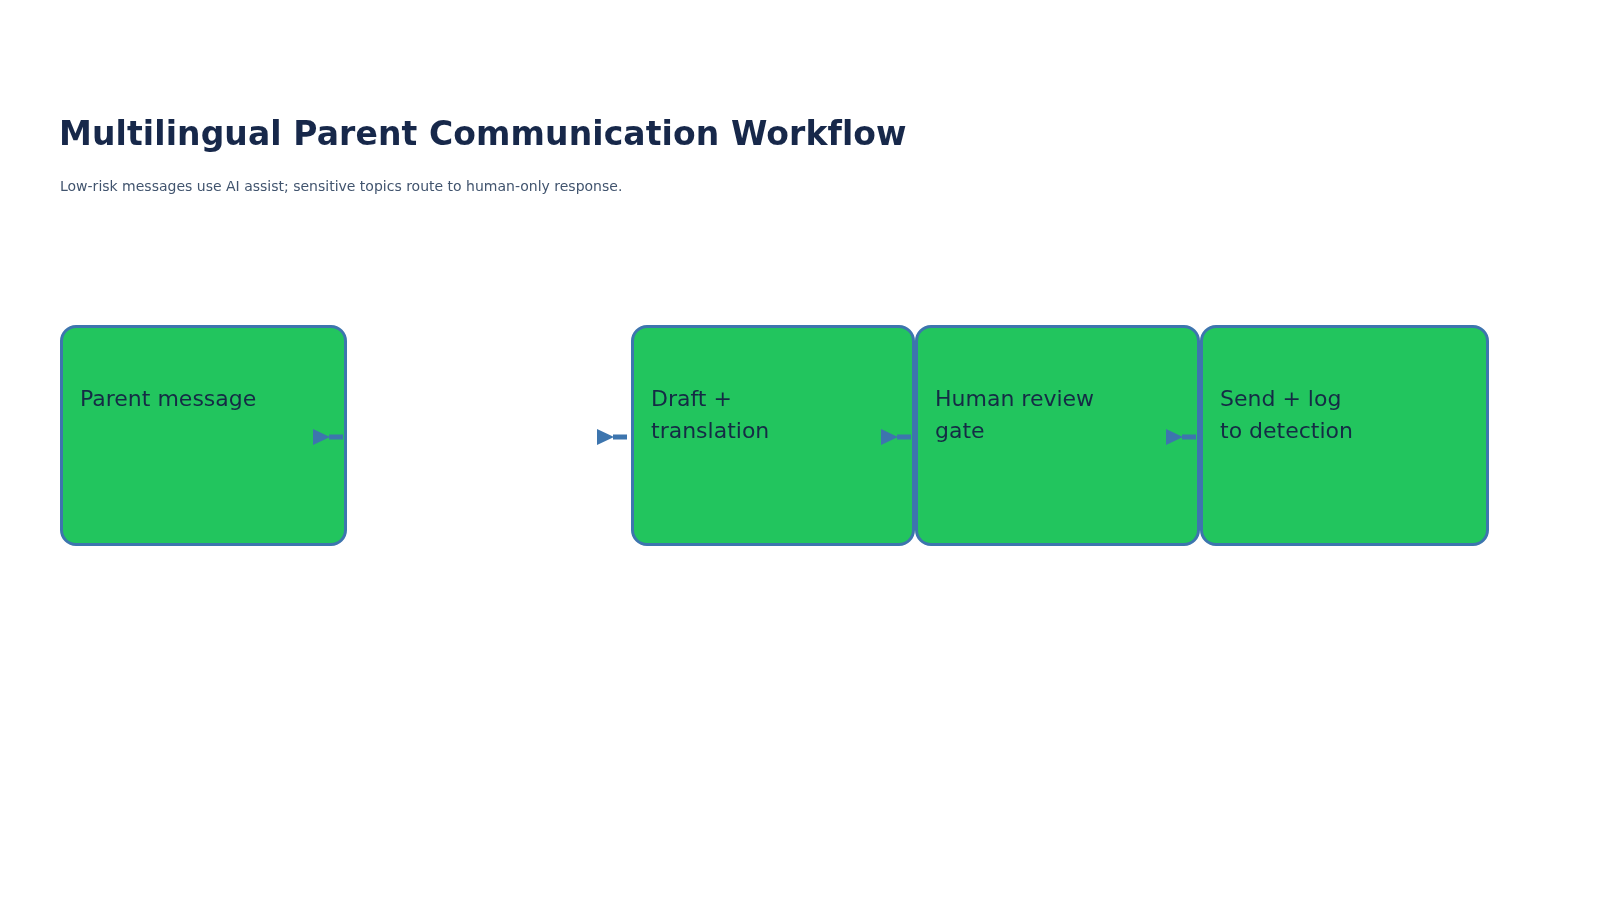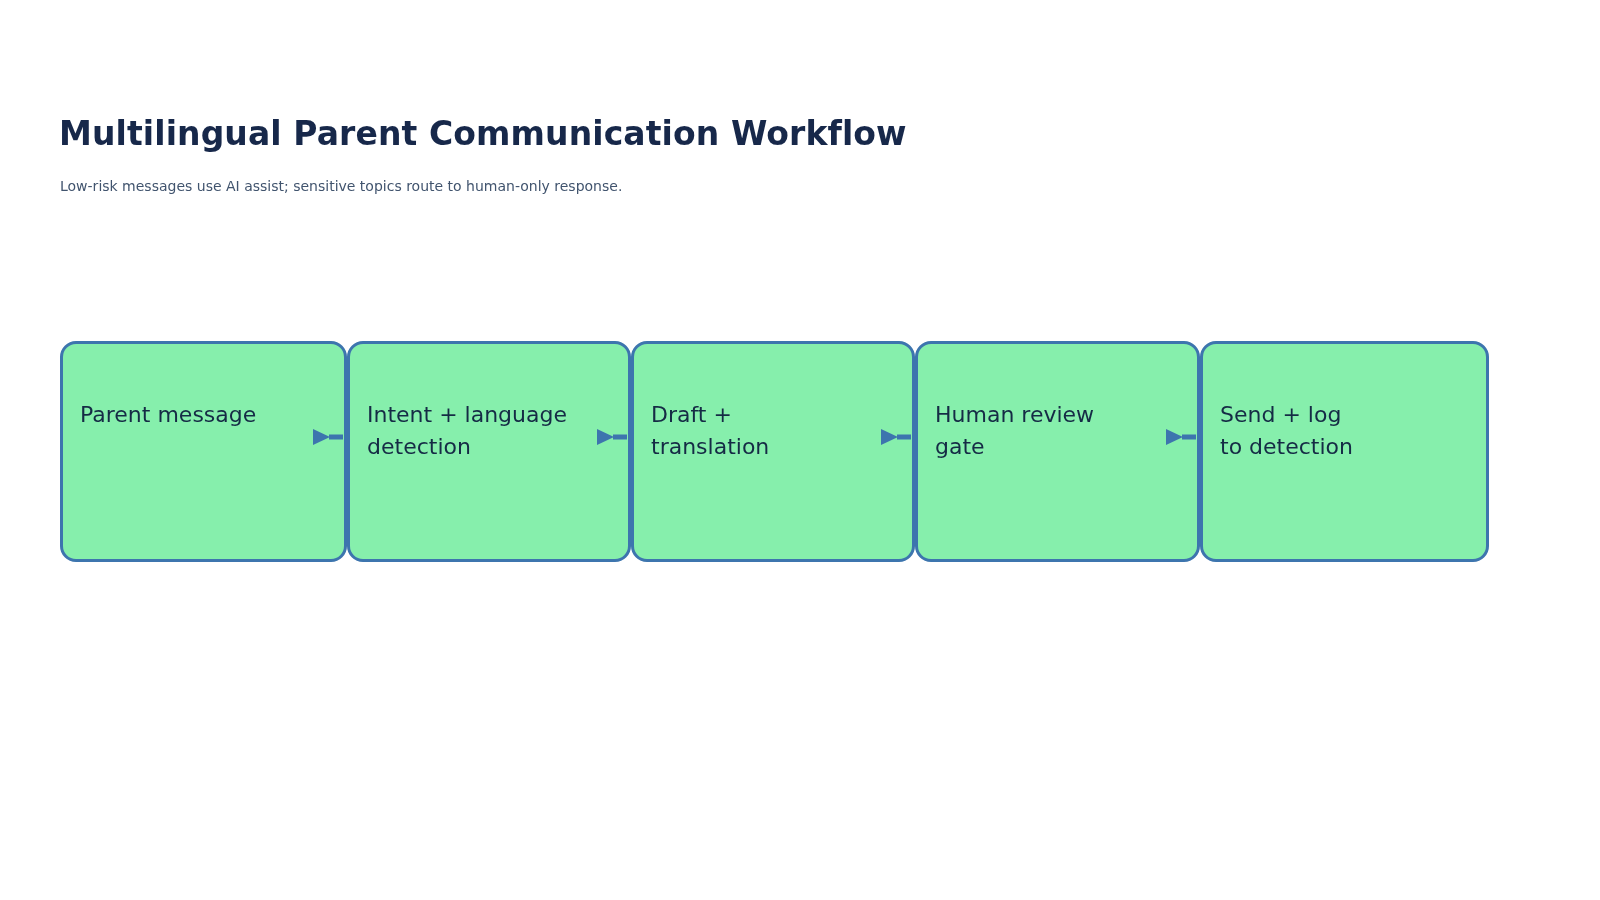--- a/index.html
+++ b/index.html
@@ -49,24 +49,24 @@
   #flow {
     position: absolute;
     left: 0;
     top: 0;
     width: 1600px;
     height: 900px;
   }
 
   .flow-node {
     position: absolute;
-    top: 341px;
+    top: 325px;
     height: 221px;
     box-sizing: border-box;
-    background: #86efac;
+    background: #22c55e;
     border: 3px solid #3d75ae;
     border-radius: 16px;
   }
 
   .flow-node-label {
     position: absolute;
     left: 17px;
     top: 55px;
     width: 248px;
     font-size: 22px;
@@ -102,24 +102,20 @@
   <div id="page-title">Multilingual Parent Communication Workflow</div>
 
   <div id="page-subtitle">Low-risk messages use AI assist; sensitive topics route to human-only response.</div>
 
   <div id="flow">
 
     <div class="flow-node node-0">
       <div class="flow-node-label">Parent message</div>
     </div>
 
-    <div class="flow-node node-1">
-      <div class="flow-node-label">Intent + language
-detection</div>
-    </div>
 
     <div class="flow-node node-3">
       <div class="flow-node-label">Human review
 gate</div>
     </div>
 
     <div class="flow-node node-2">
       <div class="flow-node-label">Draft +
 translation</div>
     </div>

